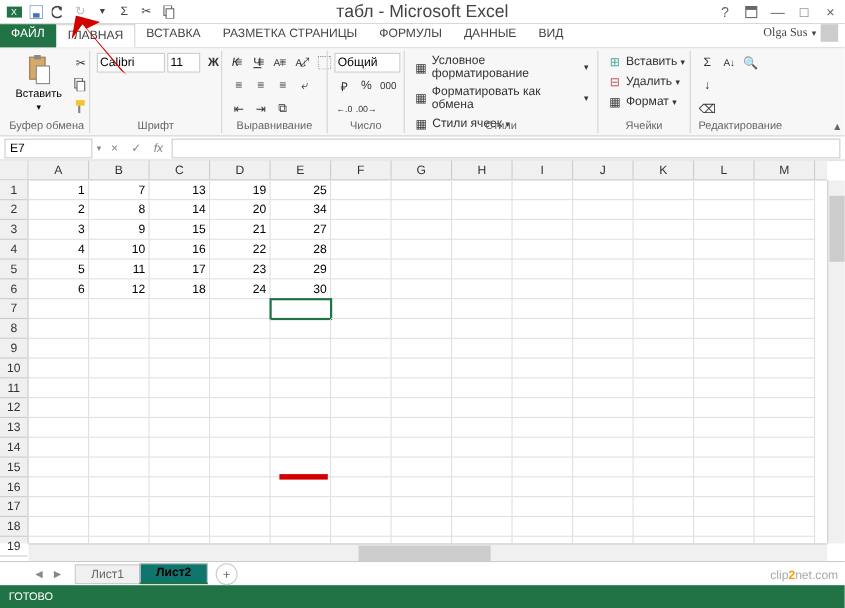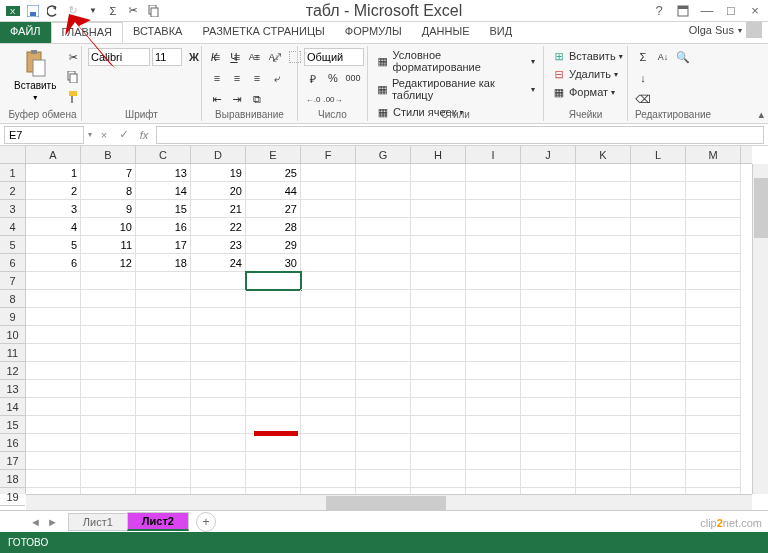--- a/index.html
+++ b/index.html
@@ -7,21 +7,21 @@
 .titlebar { height: 22px; background: #fff; display: flex; align-items: center; border-bottom: 1px solid #d4d4d4; position: relative; }
 .titlebar .qat { display: flex; align-items: center; gap: 2px; padding-left: 4px; }
 .titlebar .qat-item { width: 18px; height: 18px; display: flex; align-items: center; justify-content: center; color: #444; cursor: pointer; }
 .titlebar .title { position: absolute; left: 50%; transform: translateX(-50%); color: #444; font-size: 16px; }
 .titlebar .winbtns { position: absolute; right: 4px; display: flex; gap: 6px; align-items: center; }
 .titlebar .winbtns span { width: 18px; height: 18px; display: flex; align-items: center; justify-content: center; color: #666; cursor: pointer; font-size: 13px; }
 .tabs { height: 22px; display: flex; background: #fff; border-bottom: 1px solid #d4d4d4; position: relative; }
 .tab { padding: 3px 10px; font-size: 11px; color: #444; cursor: pointer; text-transform: uppercase; }
 .tab.file { background: #217346; color: #fff; }
 .tab.active { border: 1px solid #d4d4d4; border-bottom: 1px solid #fff; background: #fff; }
-.tabs .user { position: absolute; right: 6px; display: flex; align-items: center; gap: 4px; color: #444; font-size: 11px; }
+.tabs .user { position: absolute; right: 6px; display: flex; align-items: center; gap: 4px; color: #444; font-size: 11px; font-family: Liberation Serif, serif; }
 .tabs .user .avatar { width: 16px; height: 16px; background: #ccc; }
 .ribbon { height: 80px; background: #f7f7f7; border-bottom: 1px solid #d4d4d4; display: flex; padding: 2px 4px; position: relative; }
 .group { border-right: 1px solid #d4d4d4; padding: 2px 6px 2px 6px; display: flex; flex-direction: column; position: relative; }
 .group-label { font-size: 10px; color: #666; text-align: center; position: absolute; bottom: 1px; left: 0; right: 0; }
 .group-body { flex: 1; display: flex; align-items: flex-start; gap: 4px; }
 .btn-lg { display: flex; flex-direction: column; align-items: center; gap: 2px; padding: 2px 4px; cursor: pointer; }
 .btn-lg .icn { width: 28px; height: 28px; display: flex; align-items: center; justify-content: center; }
 .btn-lg .lbl { font-size: 10px; }
 .btnrow { display: flex; gap: 2px; align-items: center; }
 .btncol { display: flex; flex-direction: column; gap: 2px; }
@@ -45,21 +45,21 @@
 .cell { width: 55px; height: 18px; border-right: 1px solid #e0e0e0; border-bottom: 1px solid #e0e0e0; font-size: 11px; text-align: right; padding-right: 3px; line-height: 18px; }
 .cell.selected { outline: 2px solid #217346; outline-offset: -1px; }
 .scroll-v { position: absolute; right: 0; top: 18px; bottom: 16px; width: 16px; background: #f0f0f0; border-left: 1px solid #ccc; }
 .scroll-v .thumb { width: 14px; height: 60px; background: #ccc; margin: 14px 1px; }
 .scroll-h { position: absolute; left: 26px; bottom: 0; right: 16px; height: 16px; background: #f0f0f0; border-top: 1px solid #ccc; display: flex; align-items: center; }
 .scroll-h .thumb { height: 14px; width: 120px; background: #ccc; margin-left: 300px; }
 .sheets { height: 22px; background: #fff; border-top: 1px solid #ccc; display: flex; align-items: center; padding-left: 30px; }
 .sheets .nav { display: flex; gap: 6px; margin-right: 10px; color: #888; }
 .sheets .nav span { cursor: pointer; }
 .sheettab { padding: 2px 14px; border: 1px solid #ccc; background: #fff; font-size: 11px; cursor: pointer; margin-right: -1px; }
-.sheettab.active { border-bottom: 2px solid #217346; font-weight: bold; background: #d946ef; }
+.sheettab.active { border-bottom: 2px solid #217346; font-weight: bold; background: #0f766e; }
 .sheettab.inactive { background: #f0f0f0; color: #666; }
 .addsheet { width: 20px; height: 20px; border: 1px solid #ccc; border-radius: 50%; display: flex; align-items: center; justify-content: center; margin-left: 8px; cursor: pointer; font-size: 12px; color: #666; }
 .status { height: 21px; background: #217346; color: #fff; display: flex; align-items: center; padding: 0 8px; font-size: 10px; }
 .arrow-overlay { position: absolute; left: 65px; top: 14px; pointer-events: none; z-index: 100; }
 .red-mark { position: absolute; left: 254px; top: 285px; width: 44px; height: 5px; background: #d20000; z-index: 50; }
 .watermark { position: absolute; right: 6px; bottom: 24px; font-size: 11px; color: #aaa; }
 .watermark b { color: #f90; }
 </style>
 </head>
 <body>
@@ -232,21 +232,21 @@
 
   <div class="group" style="width:176px">
     <div class="group-body" style="flex-direction:column; gap:2px">
       <div class="menuline">
           <span class="ic">▦</span>
           <span>Условное форматирование</span>
           <span style="font-size:8px">▾</span>
         </div>
       <div class="menuline">
           <span class="ic">▦</span>
-          <span>Редактирование как таблицу</span>
+          <span>Форматировать как обмена</span>
           <span style="font-size:8px">▾</span>
         </div>
       <div class="menuline">
           <span class="ic">▦</span>
           <span>Стили ячеек</span>
           <span style="font-size:8px">▾</span>
         </div>
     </div>
     <div class="group-label">Стили</div>
   </div>
@@ -352,21 +352,21 @@
         <div class="cell"></div>
         <div class="cell"></div>
         <div class="cell"></div>
         <div class="cell"></div>
       </div>
       <div class="row">
         <div class="cell">2</div>
         <div class="cell">8</div>
         <div class="cell">14</div>
         <div class="cell">20</div>
-        <div class="cell">44</div>
+        <div class="cell">34</div>
         <div class="cell"></div>
         <div class="cell"></div>
         <div class="cell"></div>
         <div class="cell"></div>
         <div class="cell"></div>
         <div class="cell"></div>
         <div class="cell"></div>
         <div class="cell"></div>
       </div>
       <div class="row">

